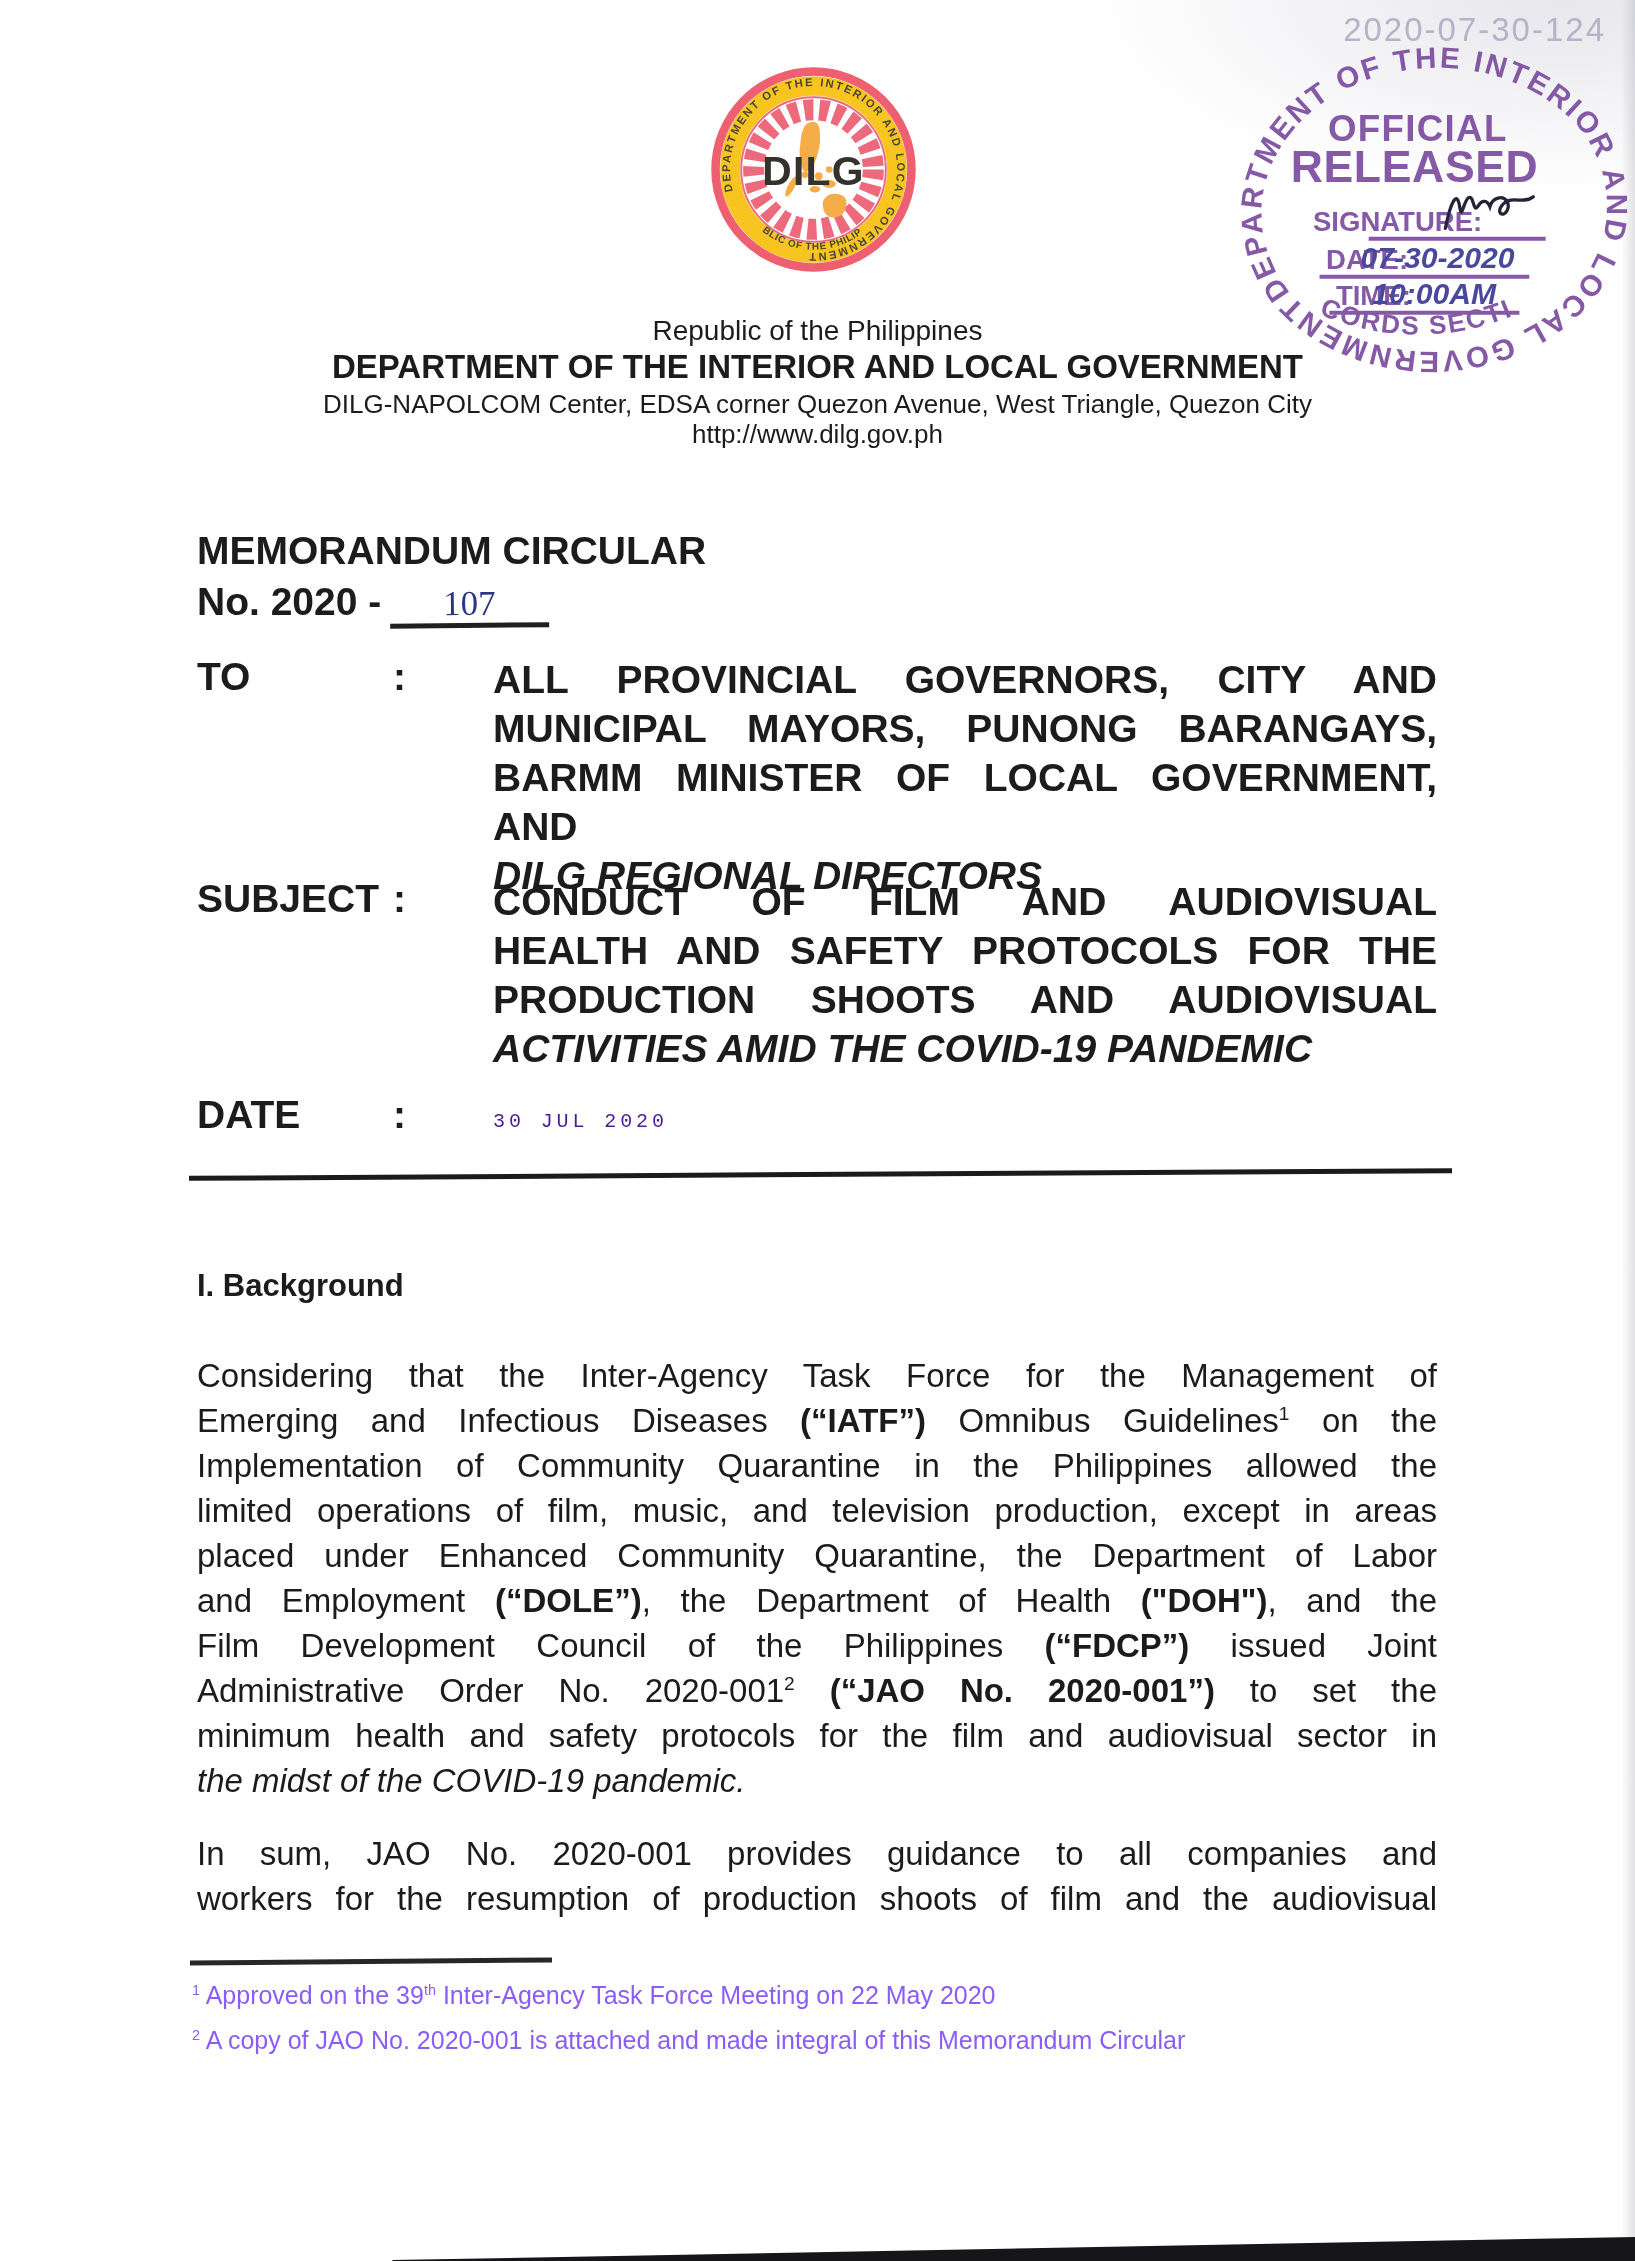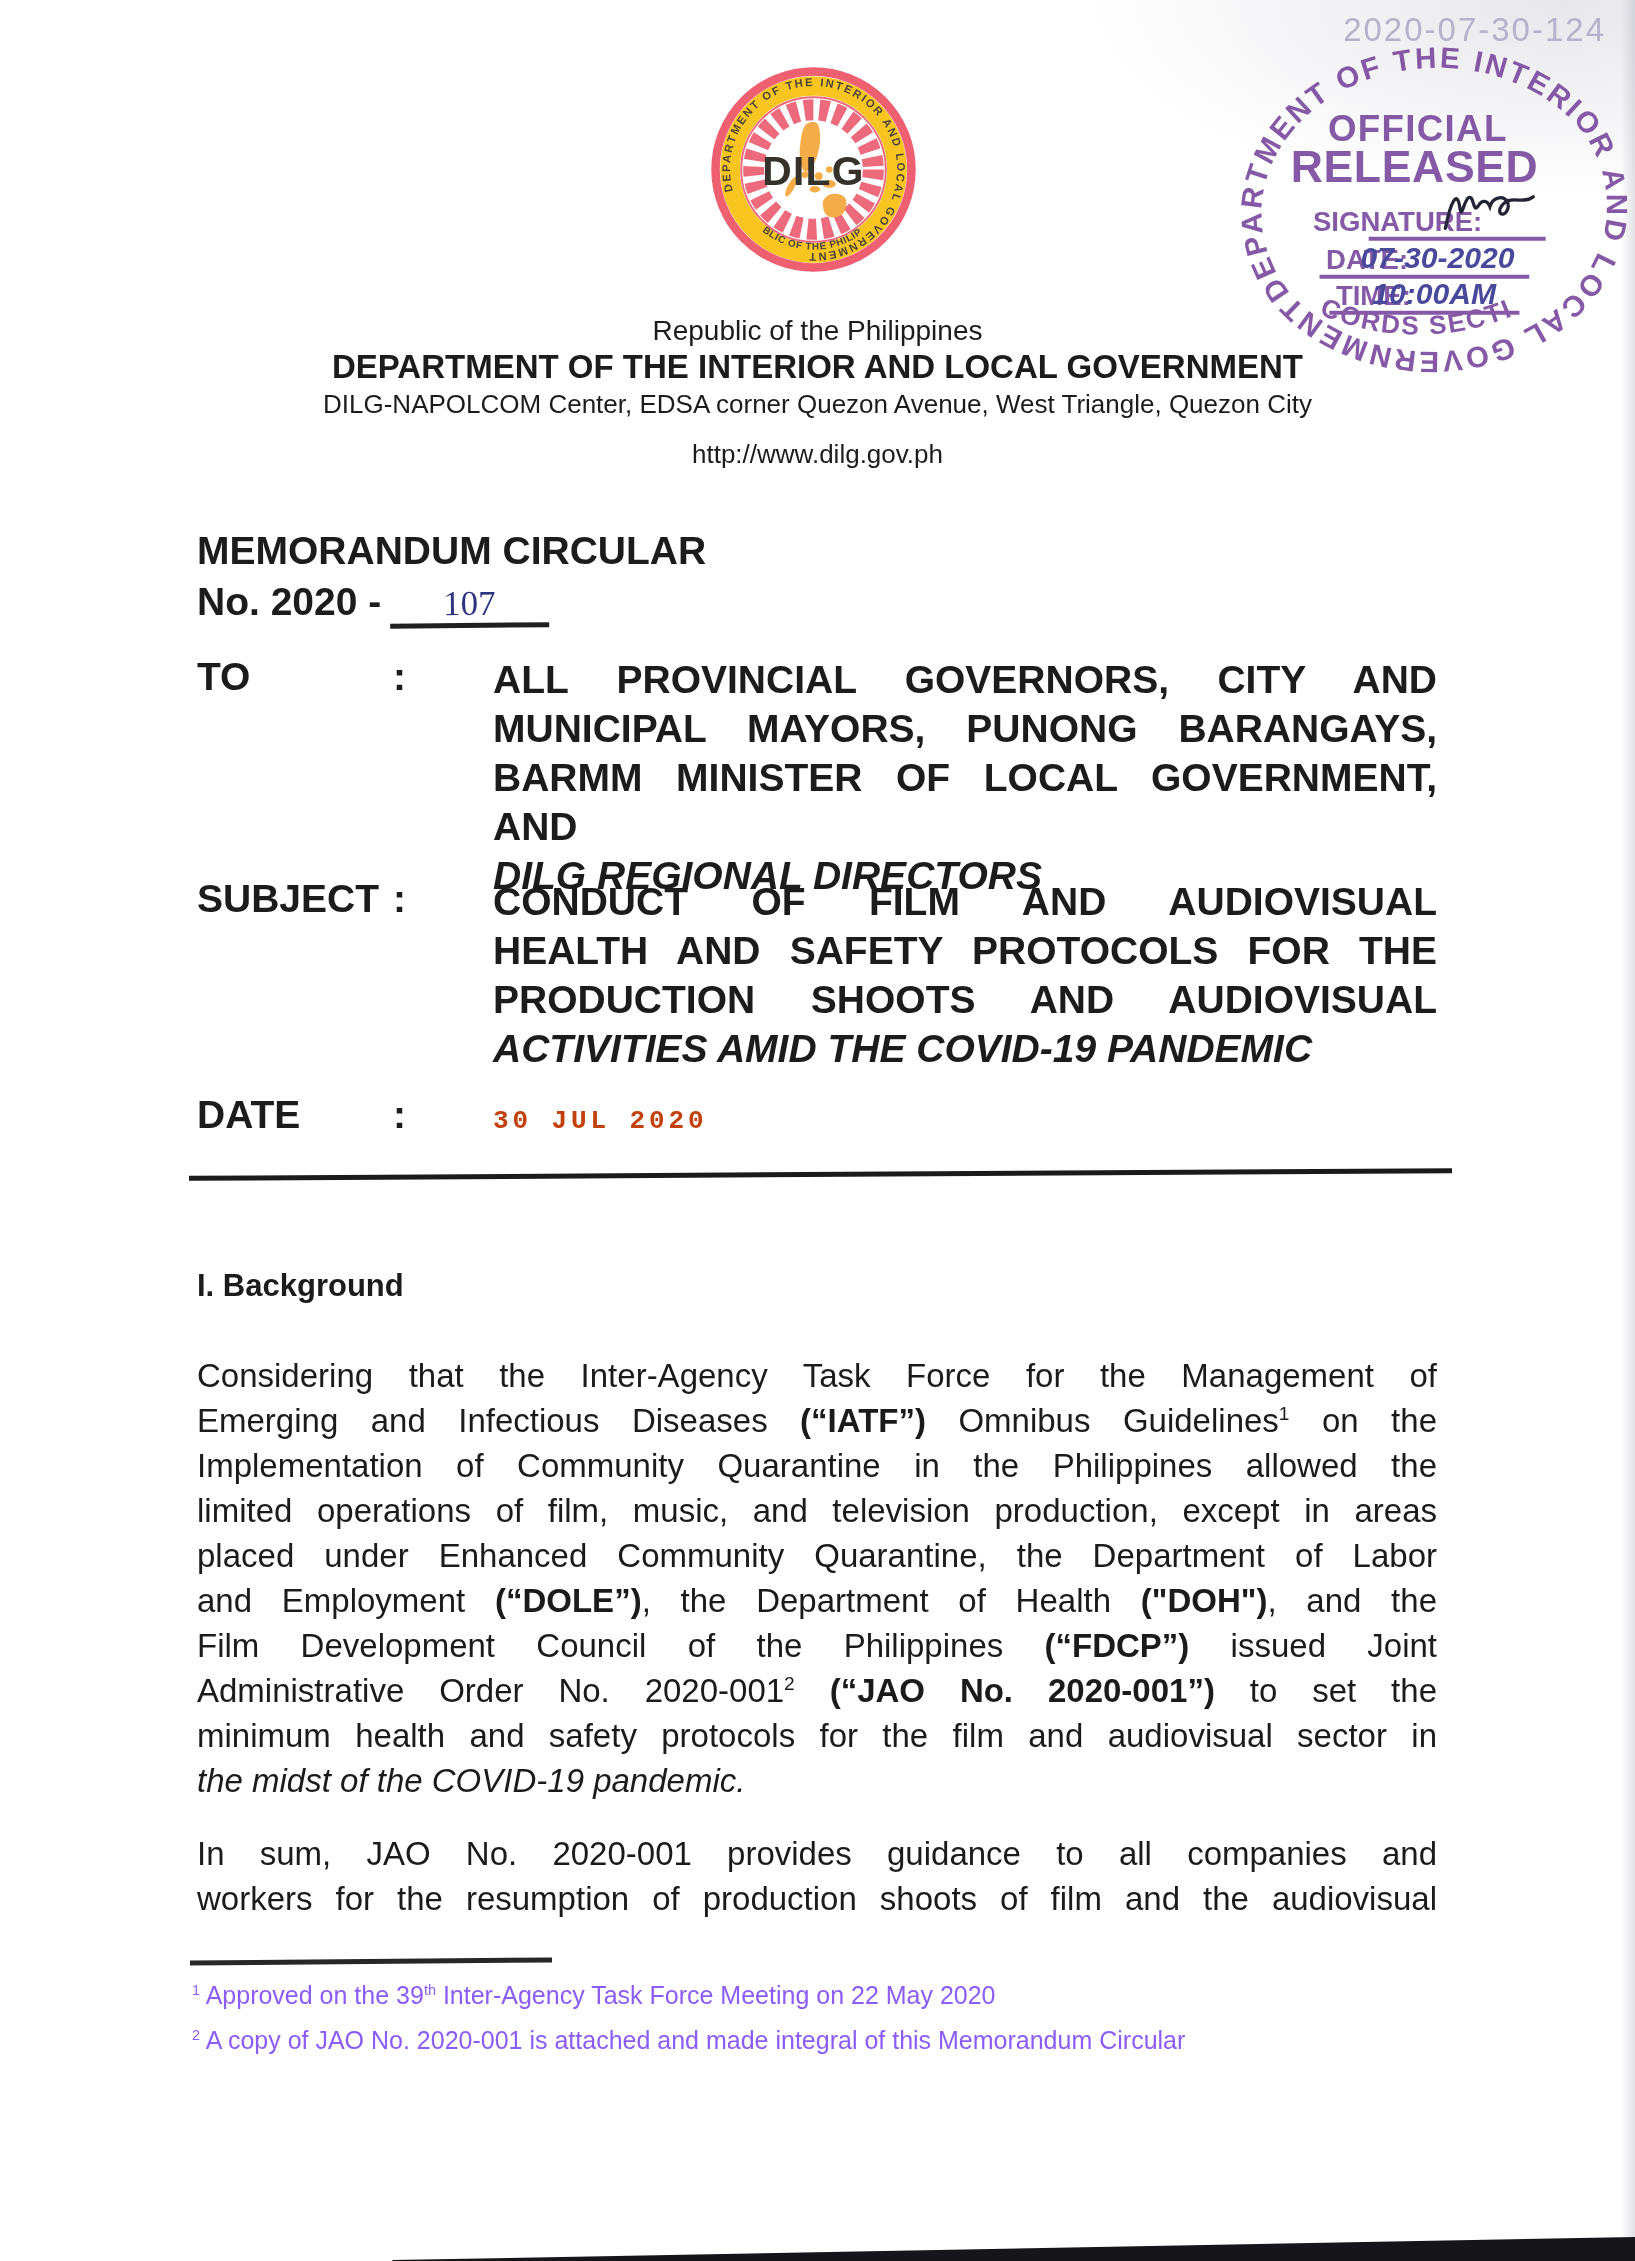--- a/index.html
+++ b/index.html
@@ -9,34 +9,34 @@
     background:radial-gradient(ellipse at 88% 0%, rgba(176,176,192,.30), transparent 65%);}
   .edge-right{position:absolute;top:0;right:0;width:14.4px;height:100%;
     background:linear-gradient(to left, rgba(140,140,155,.26), transparent);}
   .doc-ref{position:absolute;top:10.5px;right:29px;font-size:33px;letter-spacing:2px;color:#b5b2ca;font-weight:400;}
   .logo{position:absolute;left:707px;top:63px;}
   .stamp{position:absolute;left:1234px;top:33px;overflow:visible;opacity:.93;}
   .header{position:absolute;top:315px;left:0;width:1635px;text-align:center;line-height:1.15;}
   .header .republic{font-size:28px;}
   .header .department{font-size:33px;font-weight:700;margin-top:1.3px;}
   .header .address{font-size:26px;margin-top:3.3px;}
-  .header .website{font-size:26px;margin-top:20px;}
+  .header .website{font-size:26px;margin-top:0;}
   .memo-block{position:absolute;left:197px;top:525px;font-size:39px;font-weight:700;line-height:51px;}
   .num-row{white-space:nowrap;}
   .num-slot{display:inline-block;width:159px;text-align:center;border-bottom:5.9px solid #202020;
     font-family:"Liberation Serif","DejaVu Serif",serif;font-size:35px;font-weight:400;color:#2e3580;
     line-height:39px;margin-left:9.2px;transform:rotate(-0.6deg);vertical-align:baseline;}
   .kv{position:absolute;left:197px;width:1240px;display:grid;grid-template-columns:196px 100px 1fr;
     font-size:39px;font-weight:700;}
   .kv .vlines{line-height:49px;}
   .kv-to{top:655px;}
   .kv-subject{top:877px;}
   .kv-date{top:1093px;}
-  .kv-date .vlines{font-family:"Liberation Mono","DejaVu Sans Mono",monospace;font-weight:700;
-    font-size:26px;letter-spacing:3.9px;color:#c2410c;padding-top:3.9px;}
+  .kv-date .vlines{font-family:"Liberation Mono","DejaVu Sans Mono",monospace;font-weight:400;
+    font-size:20px;letter-spacing:3.9px;color:#4c1d95;padding-top:3.9px;}
   .jline{text-align:justify;text-align-last:justify;}
   .jline.jlast{text-align-last:left;font-style:italic;}
   .b{font-weight:700;}
   sup{font-size:58%;vertical-align:super;line-height:0;}
   .divider{position:absolute;left:189px;top:1172px;width:1263px;height:4.6px;background:#1b1b1b;transform:rotate(-0.35deg);}
   .section-heading{position:absolute;left:197px;top:1268px;font-size:31px;font-weight:700;}
   .para{position:absolute;left:197px;width:1240px;font-size:33px;line-height:45px;color:#1b1b1b;}
   .para1{top:1353px;}
   .para2{top:1831px;}
   .fn-divider{position:absolute;left:190px;top:1959px;width:362px;height:5.2px;background:#272727;transform:rotate(-0.5deg);}

